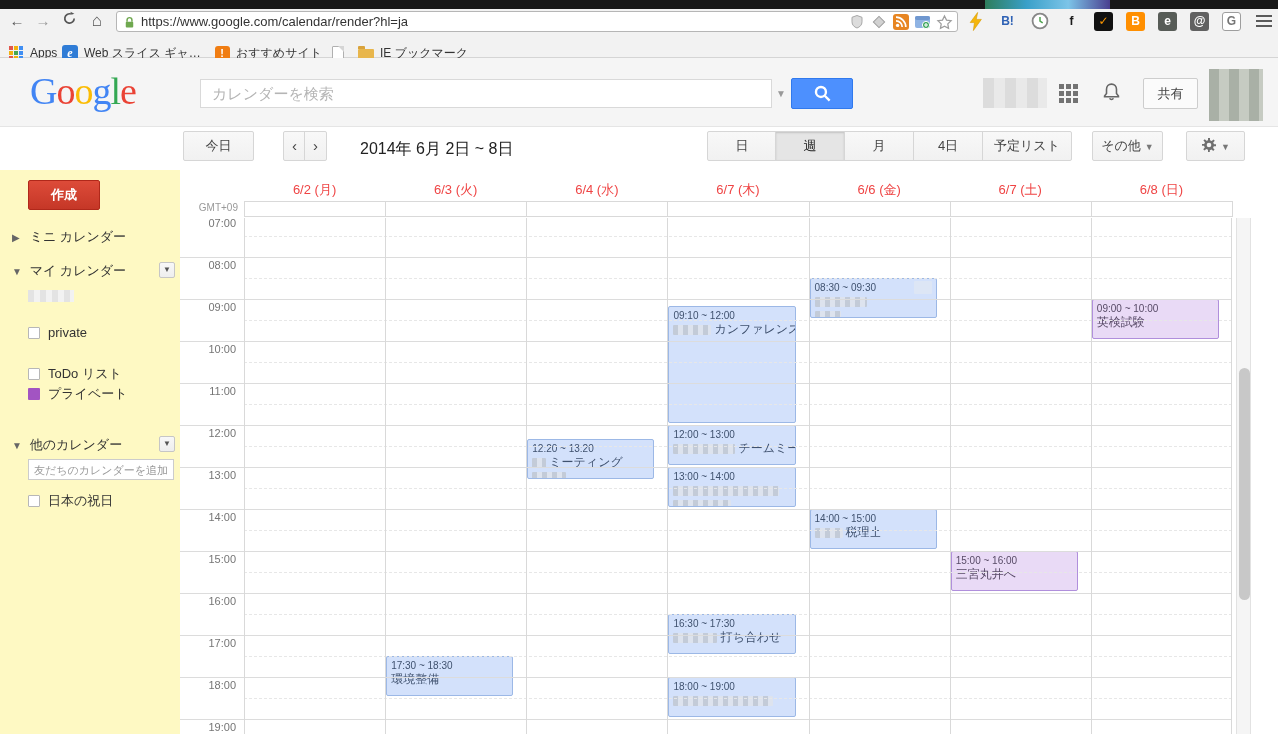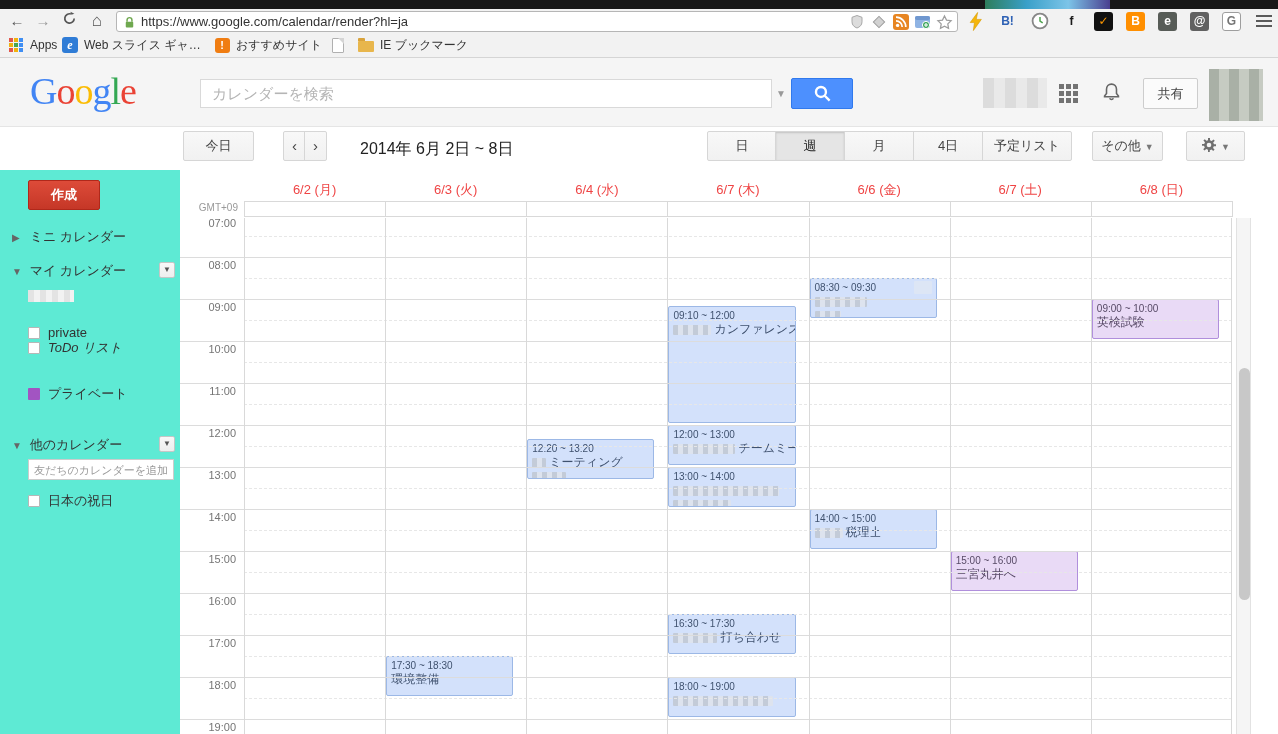--- a/index.html
+++ b/index.html
@@ -21,21 +21,21 @@
   #omnibox-icons { position:absolute; right:4px; top:1px; height:18px; display:flex; gap:5px; align-items:center; }
   .ob-icon { width:17px; height:17px; display:inline-flex; align-items:center; justify-content:center; }
   #extensions { position:absolute; left:966px; top:2px; height:20px; display:flex; gap:13px; align-items:center; }
   .ext-icon { width:19px; height:19px; border-radius:3px; display:inline-flex; align-items:center; justify-content:center;
     font-size:12px; font-weight:bold; }
   .menu-bars { display:flex; flex-direction:column; gap:3px; }
   .menu-bars i { display:block; width:16px; height:2px; background:#5a5a5a; }
 
   #bookmarks-bar { position:absolute; left:0; top:33px; width:1278px; height:25px; background:#f2f2f2;
     border-bottom:1px solid #d5d5d5; }
-  .bookmark { position:absolute; top:3px; height:18px; display:flex; align-items:center; gap:6px;
+  .bookmark { position:absolute; top:11px; height:18px; display:flex; align-items:center; gap:6px;
     font-size:12px; color:#333; white-space:nowrap; }
   .bm-icon { width:16px; height:16px; display:inline-flex; align-items:center; justify-content:center; }
   .apps-grid-mini { display:grid; grid-template-columns:repeat(3,4px); grid-template-rows:repeat(3,4px); gap:1px; }
   .apps-grid-mini i { background:#e2574c; }
   .apps-grid-mini i:nth-child(2n) { background:#f1b20e; }
   .apps-grid-mini i:nth-child(3n) { background:#3f8ef3; }
   .apps-grid-mini i:nth-child(5) { background:#47a552; }
   .ie-e { width:16px; height:16px; border-radius:3px; background:#2f7cd6; color:#fff;
     font:italic bold 12px "Liberation Serif","DejaVu Serif",serif; text-align:center; line-height:16px; }
   .bulb { width:15px; height:15px; border-radius:3px; background:#f07d12; color:#fff; font-weight:bold;
@@ -78,21 +78,21 @@
     line-height:28px; cursor:pointer; white-space:nowrap; }
   .gbtn.joined { border-radius:0; margin-left:-1px; }
   .gbtn.first { border-radius:2px 0 0 2px; }
   .gbtn.last { border-radius:0 2px 2px 0; }
   .gbtn.selected { background:#e5e5e5; box-shadow:inset 0 1px 2px rgba(0,0,0,.15); color:#222; }
   #date-range { position:absolute; left:360px; top:12px; font-size:16px; color:#222; white-space:nowrap; }
   #view-group { position:absolute; left:707px; top:0; height:43px; }
   .caret-sm { font-size:9px; color:#777; margin-left:4px; }
 
   
-  #sidebar { position:absolute; left:0; top:170px; width:180px; height:564px; background:#5eead4; }
+  #sidebar { position:absolute; left:0; top:170px; width:180px; height:564px; background:#fef9c3; }
   #create-btn { position:absolute; left:28px; top:10px; width:72px; height:30px;
     background:linear-gradient(#dd4b39,#c53727); border:1px solid #b0281a; border-radius:2px;
     color:#fff; font-size:13px; font-weight:bold; text-align:center; line-height:28px; cursor:pointer; }
   .side-head { position:absolute; left:12px; font-size:13px; color:#333; cursor:pointer; white-space:nowrap; }
   .side-head .tri { display:inline-block; width:14px; font-size:10px; color:#666; }
   .dd-box { position:absolute; width:16px; height:16px; border:1px solid #c6c6c6; border-radius:2px;
     background:linear-gradient(#f8f8f8,#eee); text-align:center; line-height:14px; font-size:8px; color:#555; cursor:pointer; }
   .side-item { position:absolute; left:28px; display:flex; align-items:center; gap:8px; font-size:13px; color:#333; }
   .cb { width:12px; height:12px; border:1px solid #b7b7b7; background:#fff; border-radius:1px; display:inline-block; cursor:pointer; }
   .swatch { width:12px; height:12px; border-radius:1px; display:inline-block; cursor:pointer; }
@@ -318,21 +318,21 @@
       <span class="tri">▼</span>
       <span>マイ カレンダー</span>
     </div>
     <div class="dd-box" style="left:159px;top:92px;">▼</div>
     <div id="my-cal-items">
         <div class="side-blur" style="top: 120px;"></div>
         <div class="side-item" style="top: 155px;">
           <span class="cb"></span>
           <span>private</span>
         </div>
-        <div class="side-item" style="top: 169px; font-style: italic;">
+        <div class="side-item" style="top: 195px;">
           <span class="cb"></span>
           <span>ToDo リスト</span>
         </div>
         <div class="side-item" style="top: 215px;">
           <span class="swatch" style="background: rgb(162, 84, 194);"></span>
           <span>プライベート</span>
         </div>
       </div>
     <div class="side-head" style="top:266px;">
       <span class="tri">▼</span>

